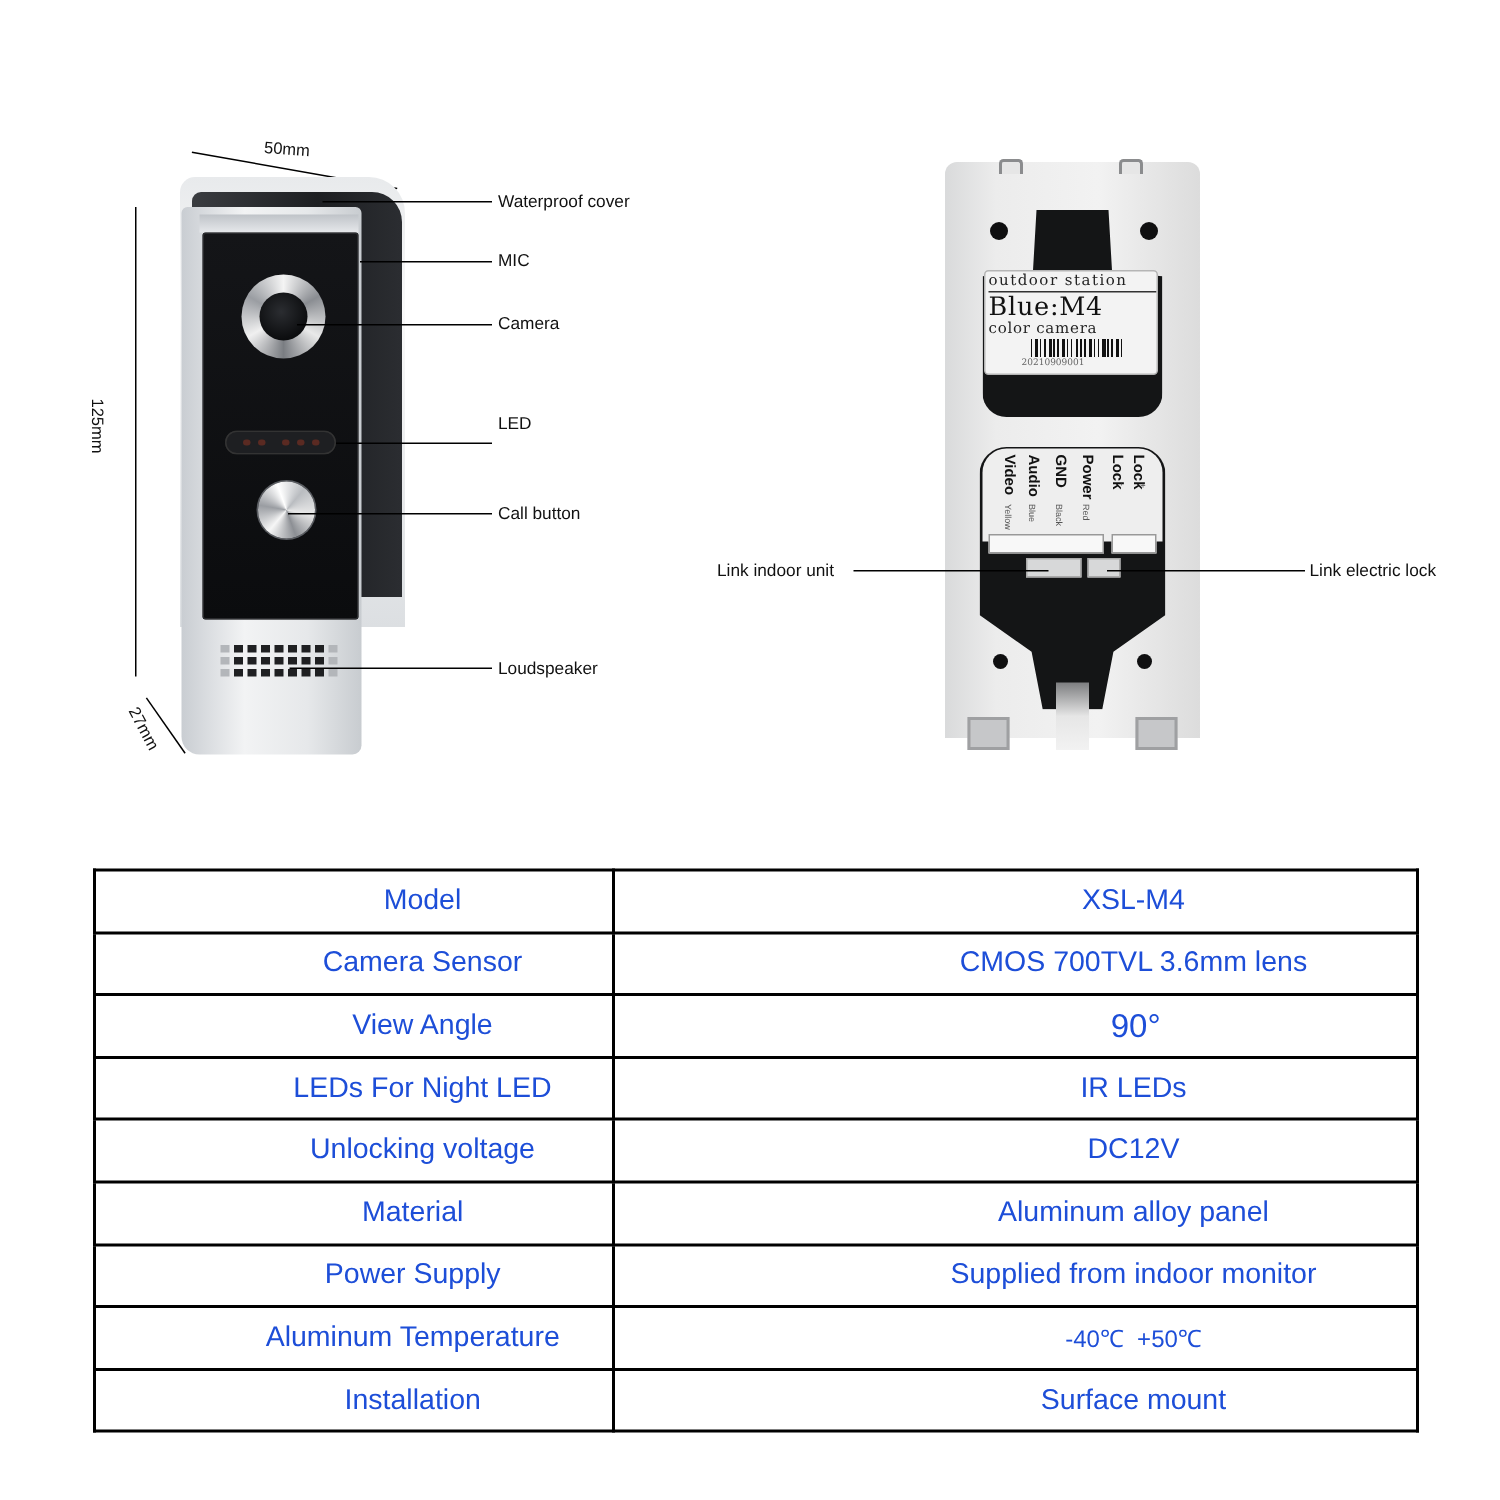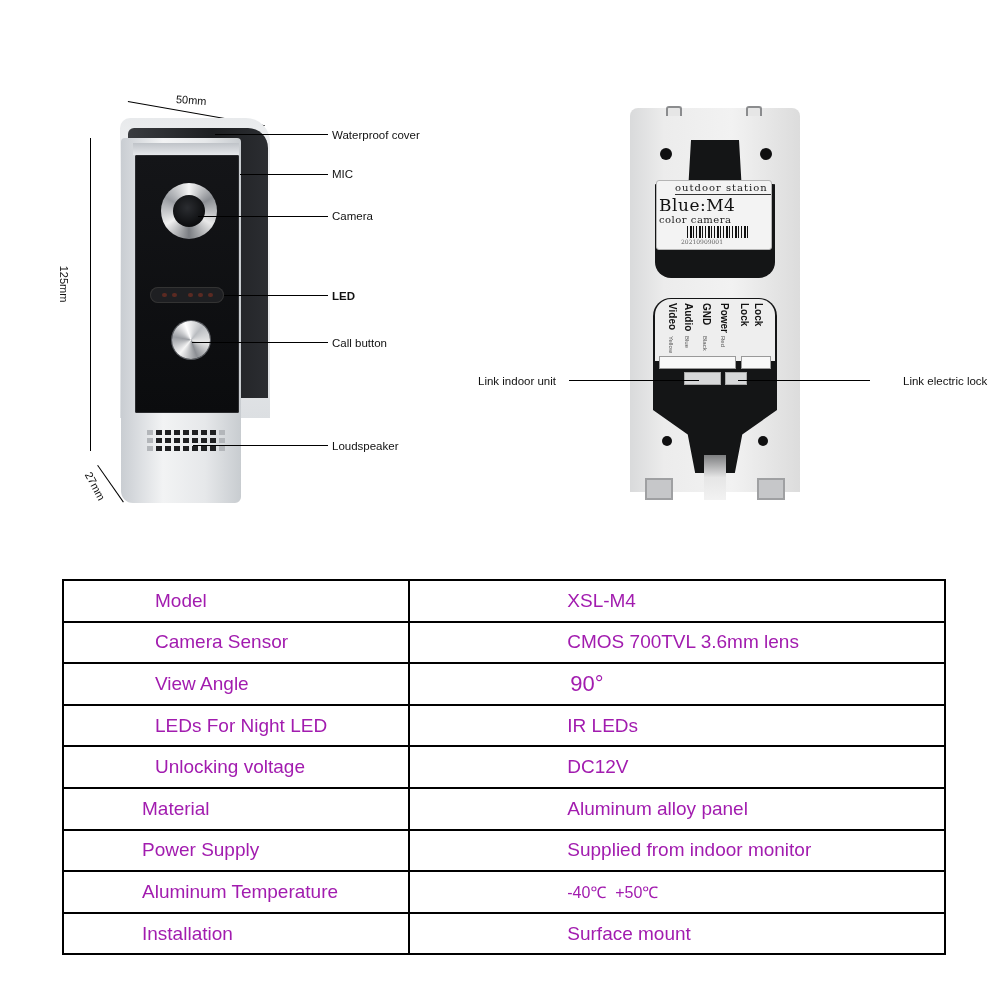--- a/index.html
+++ b/index.html
@@ -71,21 +71,21 @@
   .back-top-recess {
     position: absolute; left: 655px; top: 140px; width: 120px; height: 138px;
     background: #141516; border-radius: 30px 30px 16px 16px;
     clip-path: polygon(30% 0, 70% 0, 72% 30%, 100% 32%, 100% 100%, 0 100%, 0 32%, 28% 30%);
   }
   .back-label {
     position: absolute; left: 656px; top: 180px; width: 116px; height: 70px;
     background: #f3f3f3; border: 1px solid #b5b5b5; border-radius: 3px;
     font-family: "DejaVu Serif", serif; overflow: hidden;
   }
-  .back-label .l1 { position: absolute; left: 18px; top: 1px; font-size: 10px; letter-spacing: 1px; color: #222; border-bottom: 1px solid #333; width: 112px; height: 13px; }
+  .back-label .l1 { position: absolute; left: 2px; top: 1px; font-size: 10px; letter-spacing: 1px; color: #222; border-bottom: 1px solid #333; width: 112px; height: 13px; }
   .back-label .l2 { position: absolute; left: 2px; top: 14px; font-size: 17px; color: #111; letter-spacing: 0.5px; }
   .back-label .l3 { position: absolute; left: 2px; top: 33px; font-size: 10px; color: #222; letter-spacing: 0.5px; }
   .back-barcode {
     position: absolute; left: 30px; top: 45px; width: 62px; height: 12px;
     background: repeating-linear-gradient(90deg, #111 0 1px, #f3f3f3 1px 3px, #111 3px 5px, #f3f3f3 5px 6px, #111 6px 7px, #f3f3f3 7px 9px);
   }
   .back-label .l4 { position: absolute; left: 24px; top: 57px; font-size: 6px; color: #666; }
 
   .back-bottom-recess {
     position: absolute; left: 653px; top: 298px; width: 124px; height: 175px;
@@ -106,21 +106,21 @@
   .back-bottom-hole { position: absolute; width: 10px; height: 10px; border-radius: 50%; background: #0f0f10; }
   .back-foot { position: absolute; top: 478px; width: 28px; height: 22px; background: #c6c7c9; border: 2px solid #9fa0a2; }
   .back-tongue { position: absolute; left: 704px; top: 455px; width: 22px; height: 45px; background: linear-gradient(180deg, #7d7e80, #e6e6e6 50%, #f2f2f2); }
 
   
   .spec-table {
     position: absolute; left: 62px; top: 579px; width: 884px;
     border-collapse: collapse; font-family: "Liberation Sans", sans-serif;
   }
   .spec-table td {
-    border: 2px solid #000; height: 41.6px; font-size: 19px; color: #a21caf; vertical-align: middle;
+    border: 2px solid #000; height: 41.6px; font-size: 19px; color: #1d4ed8; vertical-align: middle; text-align: center;
   }
   .spec-table td.k { width: 347px; }
   .spec-table td.v { width: 537px; }
   .spec-table td.k.ind1 { padding-left: 91px; }
   .spec-table td.k.ind2 { padding-left: 78px; }
   .spec-table td.v { padding-left: 157px; }
 </style>
 </head>
 <body>
 
@@ -184,21 +184,21 @@
   <div class="callout-line" style="left:215px;top:134px;width:113px;"></div>
   <div class="callout-label" style="left:332px;top:128px;">Waterproof cover</div>
 
   <div class="callout-line" style="left:240px;top:174px;width:88px;"></div>
   <div class="callout-label" style="left:332px;top:167px;">MIC</div>
 
   <div class="callout-line" style="left:198px;top:216px;width:130px;"></div>
   <div class="callout-label" style="left:332px;top:209px;">Camera</div>
 
   <div class="callout-line" style="left:224px;top:295px;width:104px;"></div>
-  <div class="callout-label" style="left:332px;top:289px;font-weight:bold;">LED</div>
+  <div class="callout-label" style="left:332px;top:276px;">LED</div>
 
   <div class="callout-line" style="left:192px;top:342px;width:136px;"></div>
   <div class="callout-label" style="left:332px;top:336px;">Call button</div>
 
   <div class="callout-line" style="left:193px;top:445px;width:135px;"></div>
   <div class="callout-label" style="left:332px;top:439px;">Loudspeaker</div>
 </div>
 
 <div>
   <div class="back-plate"></div>
@@ -241,21 +241,21 @@
   <div class="back-bottom-hole" style="left:662px;top:436px;"></div>
   <div class="back-bottom-hole" style="left:758px;top:436px;"></div>
   <div class="back-tongue"></div>
   <div class="back-foot" style="left:645px;"></div>
   <div class="back-foot" style="left:757px;"></div>
 
   <div class="callout-line" style="left:569px;top:380px;width:130px;"></div>
   <div class="callout-label" style="left:478px;top:374px;">Link indoor unit</div>
 
   <div class="callout-line" style="left:738px;top:380px;width:132px;"></div>
-  <div class="callout-label" style="left:903px;top:374px;text-align:center;">Link electric lock</div>
+  <div class="callout-label" style="left:873px;top:374px;text-align:center;">Link electric lock</div>
 </div>
 
 <table class="spec-table">
   <tbody>
     <tr>
       <td class="k ind1">Model</td>
       <td class="v">XSL-M4</td>
     </tr>
     <tr>
       <td class="k ind1">Camera Sensor</td>

